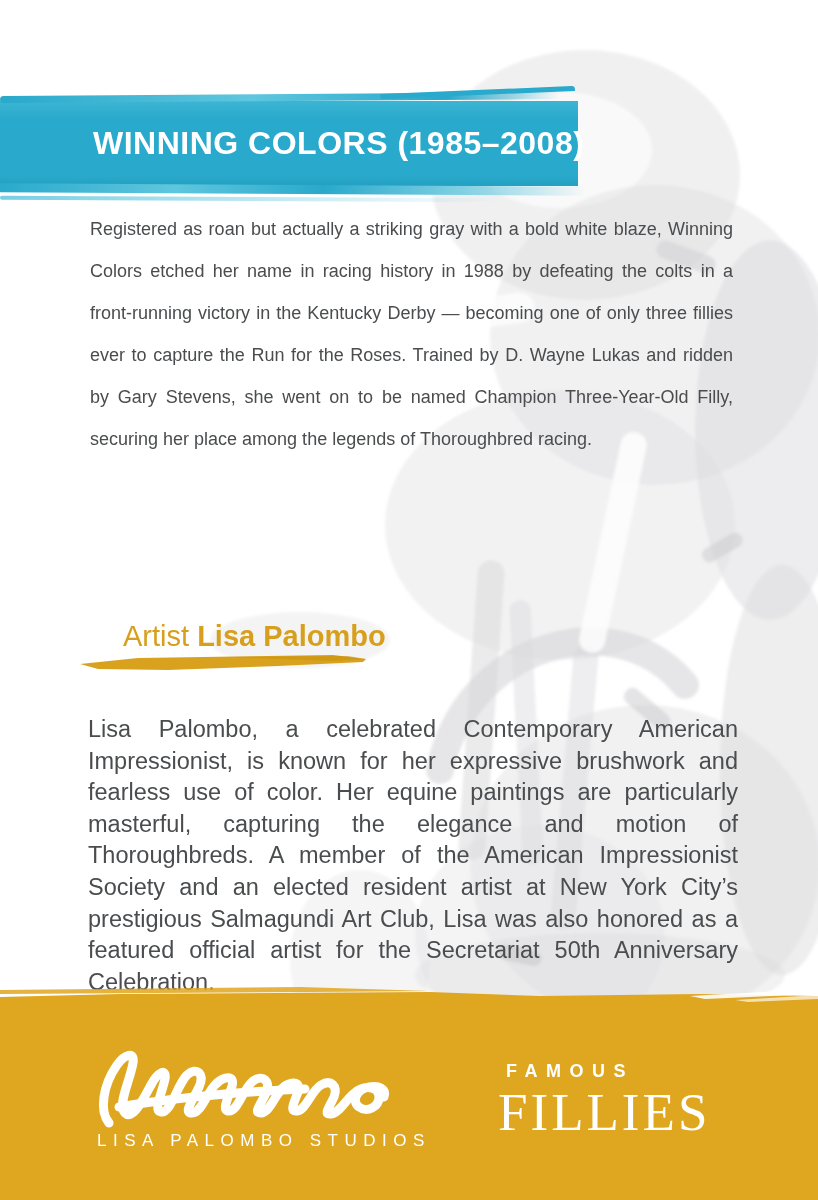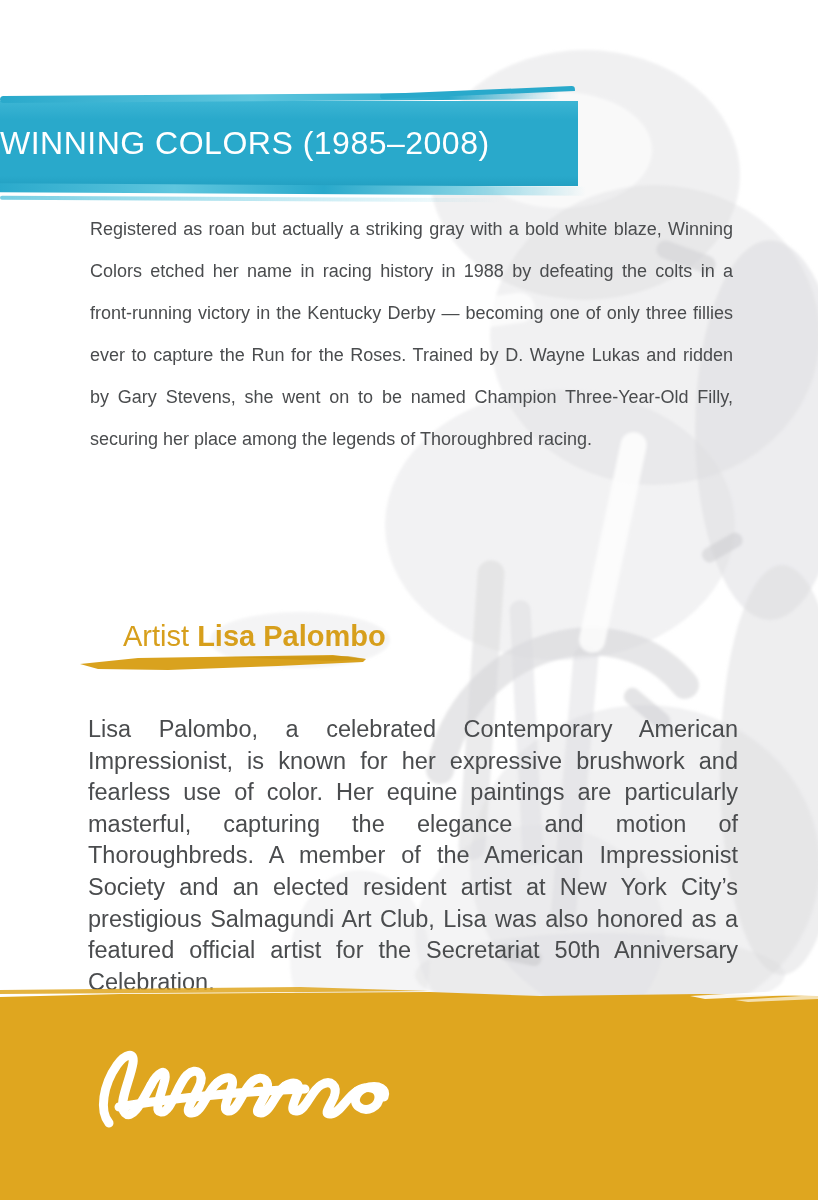--- a/index.html
+++ b/index.html
@@ -42,22 +42,23 @@
     position:absolute;left:-4px;bottom:-8px;width:596px;height:9px;
     background:linear-gradient(90deg,var(--teal) 0%,var(--teal-light) 30%,var(--teal) 55%,#7fd0e2 78%,rgba(41,169,203,0) 99%);
     transform:rotate(0.35deg);border-radius:5px;
   }
   .banner .streak-bottom2{
     position:absolute;left:0;bottom:-15px;width:500px;height:4px;
     background:linear-gradient(90deg,rgba(95,198,222,.85),rgba(95,198,222,0));
     transform:rotate(0.3deg);border-radius:3px;
   }
   .banner h1{
+    padding-left:93px;
     font-size:32px;letter-spacing:0.5px;
-    font-weight:normal;color:#ffffff;white-space:nowrap;
+    font-weight:bold;color:#ffffff;white-space:nowrap;
   }
 
   
   .para1{
     position:absolute;left:90px;top:208px;width:643px;
     font-size:18px;line-height:42px;
     text-align:justify;color:var(--body-text);
   }
   .para2{
     position:absolute;left:88px;top:682px;width:650px;
@@ -165,16 +166,21 @@
       <g fill="none" stroke="#ffffff" stroke-width="9" stroke-linecap="round" stroke-linejoin="round">
         <path d="M14,82 C4,70 8,44 22,24 C30,13 40,10 38,22 C35,40 22,64 30,72 C38,80 48,58 56,44"></path>
         <path d="M56,44 C62,32 72,26 70,38 C67,52 58,70 66,71 C76,72 82,44 92,34 C102,25 110,33 104,46 C97,61 88,72 97,72 C107,72 112,50 122,42"></path>
         <path d="M122,42 C130,35 140,34 137,45 C133,58 126,70 134,70 C143,70 148,48 158,40 C168,33 176,40 171,52 C165,65 158,72 166,72 C175,72 180,52 190,45"></path>
         <path d="M190,45 C198,40 206,41 203,51 C199,62 194,71 202,70 C211,69 216,50 226,44 C236,38 243,45 239,56 C234,67 228,74 236,73 C245,72 252,56 262,50"></path>
         <path d="M262,50 C272,44 284,46 284,56 C284,66 272,72 264,66 C256,60 262,48 274,46 C284,44 292,48 289,56"></path>
         <path d="M24,66 C70,58 150,50 210,48"></path>
       </g>
     </svg>
 
+    <div class="studio-name">LISA PALOMBO STUDIOS</div>
 
+    <div class="series">
+      <div class="famous">FAMOUS</div>
+      <div class="fillies">FILLIES</div>
+    </div>
   </footer>
 
 </div>
 
 </body></html>

